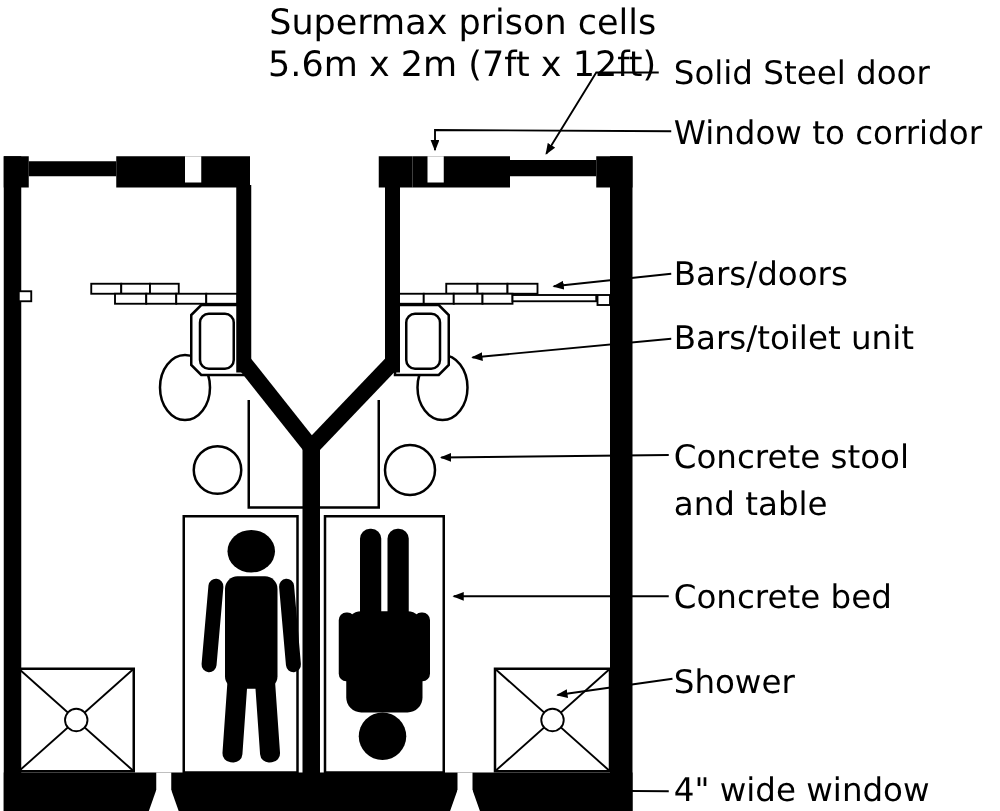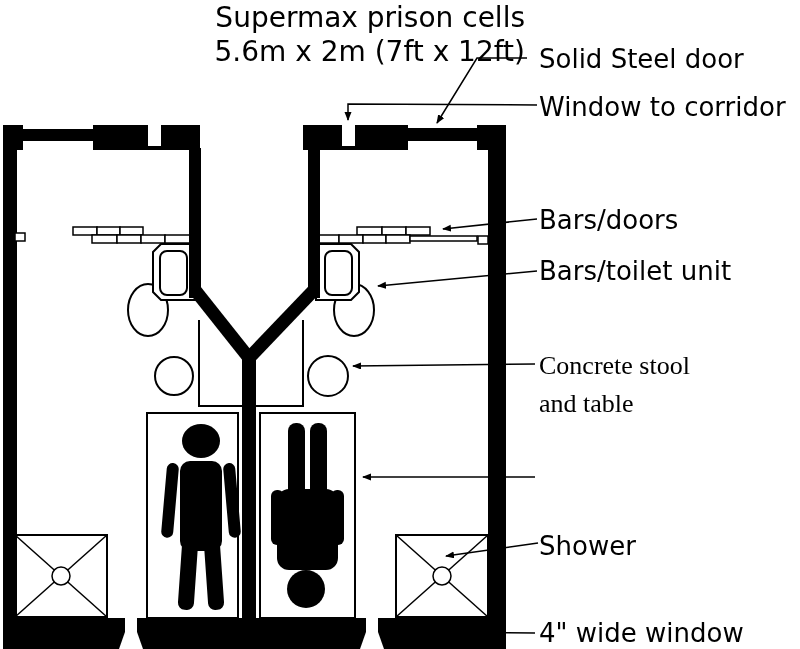--- a/index.html
+++ b/index.html
@@ -8,21 +8,21 @@
     overflow:hidden;font-family:"DejaVu Sans",sans-serif;color:#000;
   }
   .plan{position:absolute;left:0;top:0;}
   .title{
     position:absolute;left:85px;top:1px;width:440px;text-align:right;
     font-size:28px;line-height:34px;white-space:nowrap;
   }
   .label{
     position:absolute;left:539px;font-size:26px;line-height:30px;white-space:nowrap;
   }
-  .label2{line-height:38px;font-family:Liberation Serif, serif;}
+  .label2{line-height:38px;}
 </style>
 </head>
 <body>
 
 <div class="canvas">
 
   <svg class="plan" width="800" height="649" viewBox="0 0 800 649">
     <defs>
       <marker id="arrow" markerWidth="10" markerHeight="8" refX="8" refY="3.5" orient="auto" markerUnits="userSpaceOnUse">
         <path d="M0,0 L9,3.5 L0,7 Z" fill="#000"></path>
@@ -159,16 +159,17 @@
   </div>
 
   <div class="label" style="top:44px">Solid Steel door</div>
   <div class="label" style="top:92px">Window to corridor</div>
   <div class="label" style="top:205px">Bars/doors</div>
   <div class="label" style="top:256px">Bars/toilet unit</div>
   <div class="label label2" style="top:347px">
     <div>Concrete stool</div>
     <div>and table</div>
   </div>
+  <div class="label" style="top:463px">Concrete bed</div>
   <div class="label" style="top:531px">Shower</div>
   <div class="label" style="top:618px">4" wide window</div>
 
 </div>
 
 </body></html>

